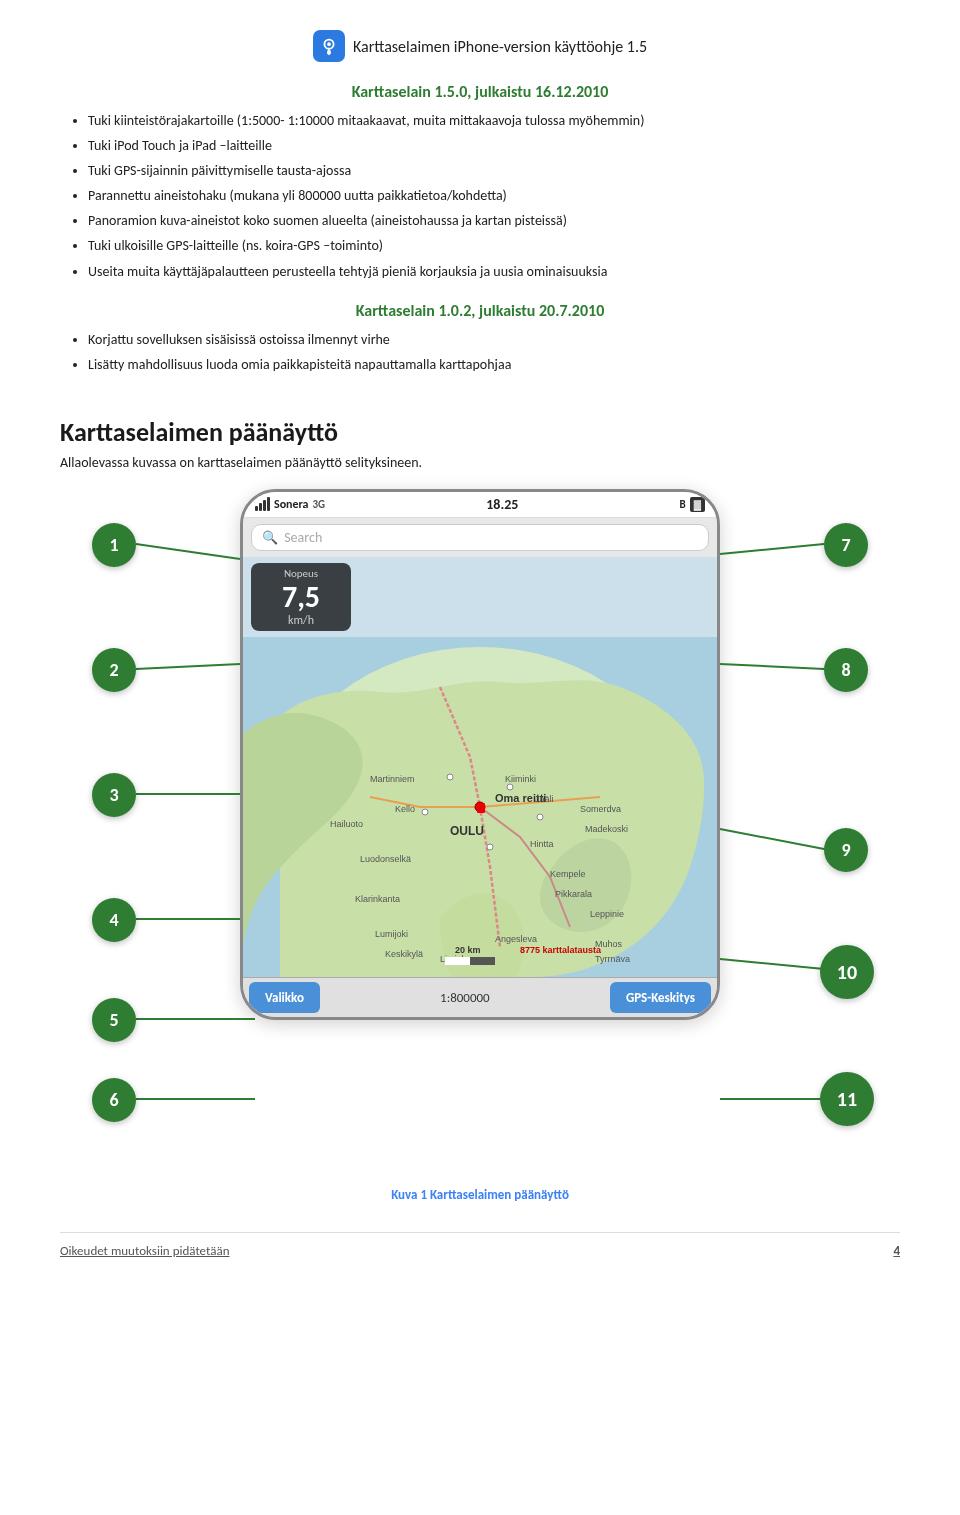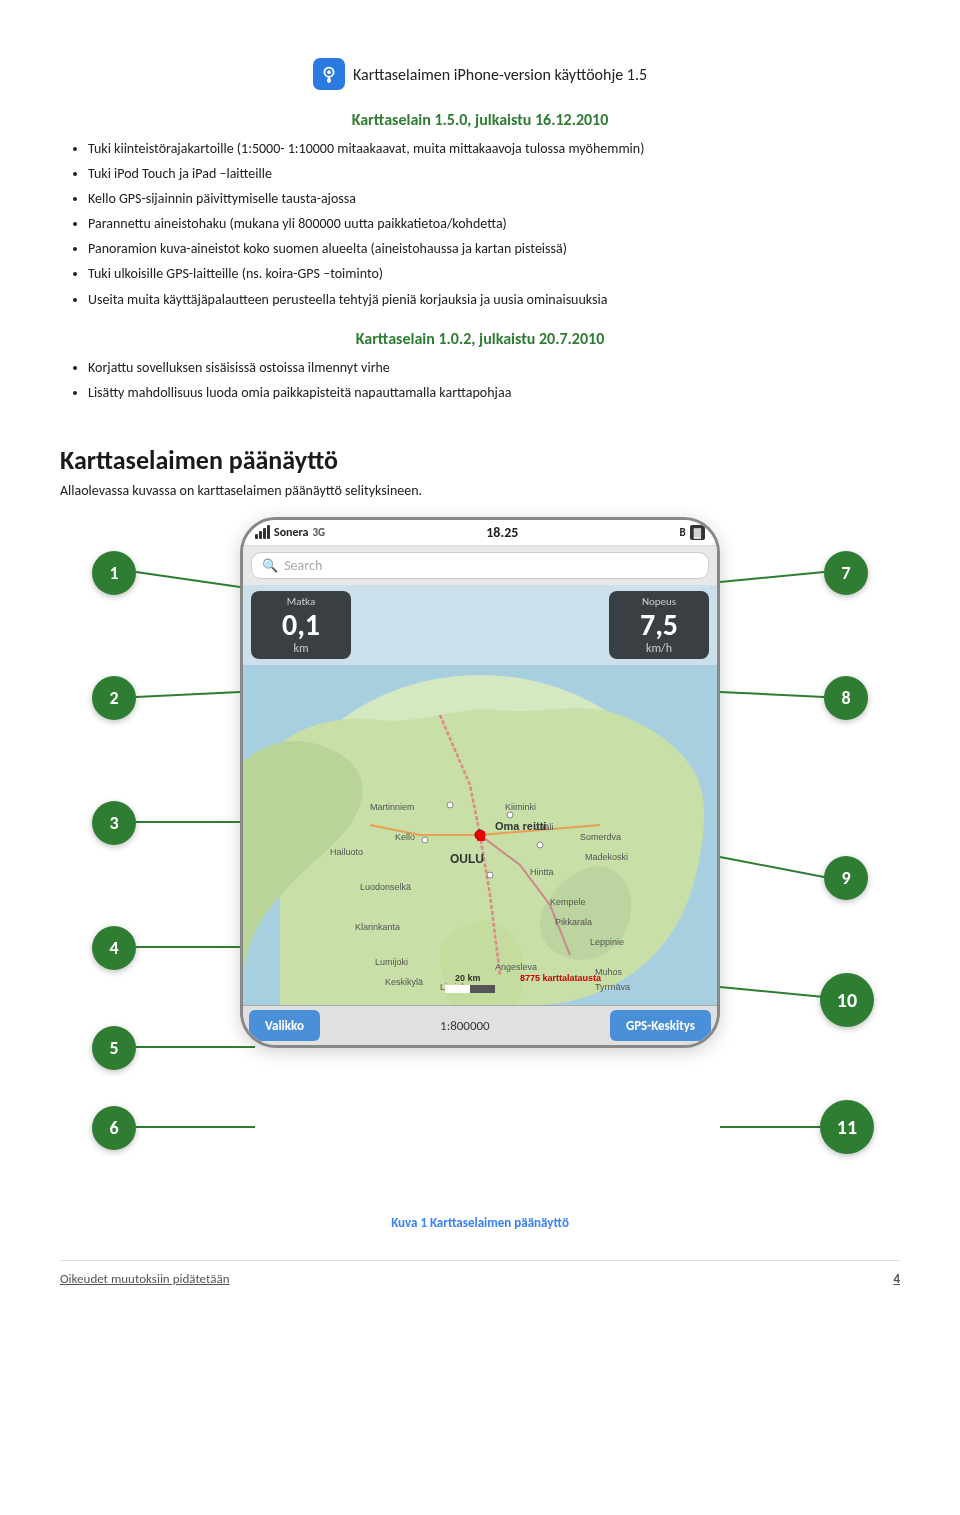--- a/index.html
+++ b/index.html
@@ -14,21 +14,20 @@
     }
 
     
     .page-header {
       text-align: center;
       margin-bottom: 20px;
       display: flex;
       align-items: center;
       justify-content: center;
       gap: 8px;
-      margin-top: 28px;
     }
     .app-icon {
       width: 32px;
       height: 32px;
       background: #2a7ae2;
       border-radius: 7px;
       display: inline-flex;
       align-items: center;
       justify-content: center;
     }
@@ -269,21 +268,21 @@
       <circle cx="12" cy="10" r="2" fill="#fff"></circle>
     </svg>
   </div>
   <span class="page-header-title">Karttaselaimen iPhone-version käyttöohje 1.5</span>
 </div>
 
 <div class="section-heading">Karttaselain 1.5.0, julkaistu 16.12.2010</div>
 <ul class="bullet-list">
   <li>Tuki kiinteistörajakartoille (1:5000- 1:10000 mitaakaavat, muita mittakaavoja tulossa myöhemmin)</li>
   <li>Tuki iPod Touch ja iPad –laitteille</li>
-  <li>Kello GPS-sijainnin päivittymiselle tausta-ajossa</li>
+  <li>Tuki GPS-sijainnin päivittymiselle tausta-ajossa</li>
   <li>Parannettu aineistohaku (mukana yli 800000 uutta paikkatietoa/kohdetta)</li>
   <li>Panoramion kuva-aineistot koko suomen alueelta (aineistohaussa ja kartan pisteissä)</li>
   <li>Tuki ulkoisille GPS-laitteille (ns. koira-GPS –toiminto)</li>
   <li>Useita muita käyttäjäpalautteen perusteella tehtyjä pieniä korjauksia ja uusia ominaisuuksia</li>
 </ul>
 
 <div class="section-heading">Karttaselain 1.0.2, julkaistu 20.7.2010</div>
 <ul class="bullet-list">
   <li>Korjattu sovelluksen sisäisissä ostoissa ilmennyt virhe</li>
   <li>Lisätty mahdollisuus luoda omia paikkapisteitä napauttamalla karttapohjaa</li>
@@ -378,25 +377,20 @@
       <div class="search-bar-area">
         <div class="search-bar">
           <span class="search-icon-inner">🔍</span>
           <span class="search-placeholder">Search</span>
         </div>
       </div>
 
       <div style="position:relative;">
 
         <div style="display:flex; justify-content:space-between; padding:6px 8px; background:#cce0ec; position:relative; z-index:2;">
-          <div class="info-box">
-            <div class="info-box-label">Matka</div>
-            <div class="info-box-value">0,1</div>
-            <div class="info-box-unit">km</div>
-          </div>
           <div class="info-box">
             <div class="info-box-label">Nopeus</div>
             <div class="info-box-value">7,5</div>
             <div class="info-box-unit">km/h</div>
           </div>
         </div>
 
         <div class="map-area">
           <svg class="map-svg" viewBox="0 0 480 340" xmlns="http://www.w3.org/2000/svg" preserveAspectRatio="xMidYMid slice">
 

